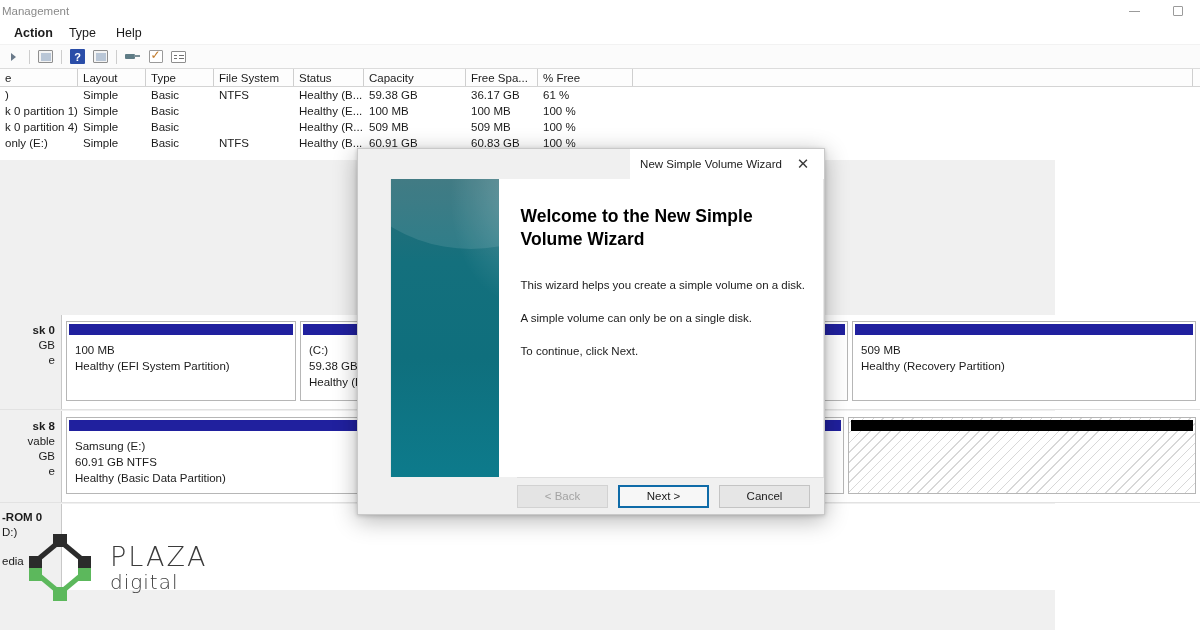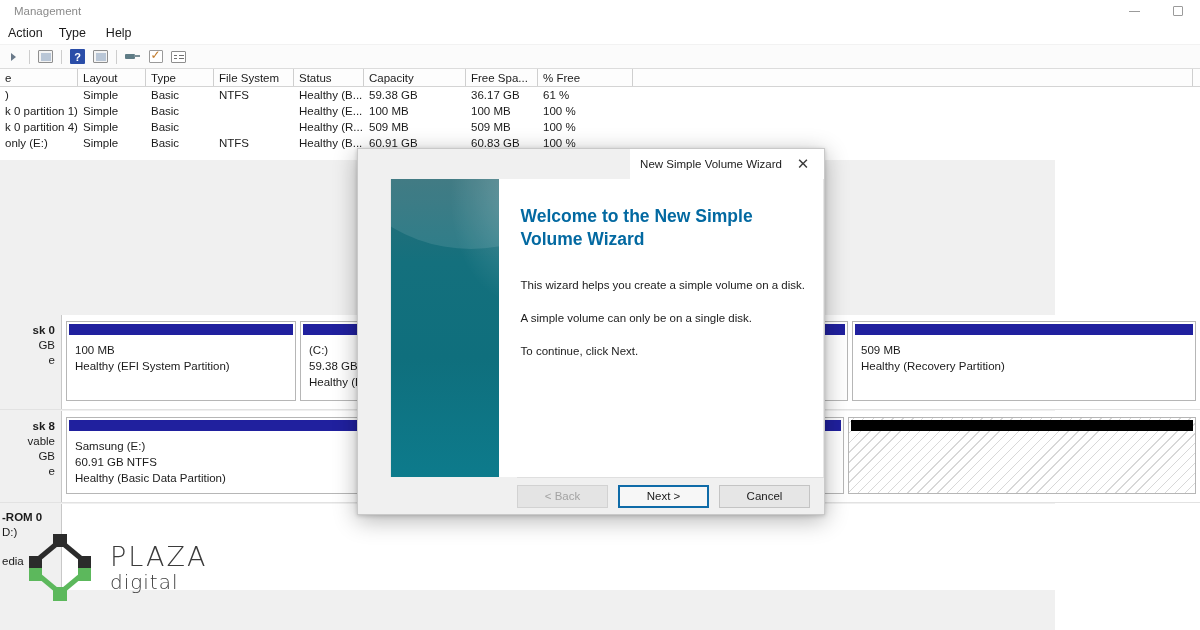--- a/index.html
+++ b/index.html
@@ -15,21 +15,21 @@
     background: #ffffff;
   }
 
   
   .titlebar {
     position: absolute; top: 0; left: 0; width: 1200px; height: 22px;
     background: #ffffff;
     display: flex; align-items: center;
   }
   .titlebar .wtitle {
-    font-size: 11.5px; color: #8a8a8a; padding-left: 14px;
+    font-size: 11.5px; color: #8a8a8a; padding-left: 2px;
     white-space: nowrap;
   }
   .wincontrols {
     position: absolute; right: 0; top: 0; height: 22px;
     display: flex; align-items: center;
   }
   .wincontrols .wbtn {
     width: 44px; height: 22px;
     display: flex; align-items: center; justify-content: center;
     color: #9a9a9a;
@@ -41,21 +41,21 @@
   .menubar {
     position: absolute; top: 22px; left: 0; width: 1200px; height: 23px;
     background: #ffffff;
     display: flex; align-items: center;
     border-bottom: 1px solid #f2f2f2;
   }
   .menubar .mi {
     font-size: 12.5px; color: #1b1b1b; padding: 0 10px;
     white-space: nowrap;
   }
-  .menubar .mi.clip { padding-left: 8px; padding-right: 6px; }
+  .menubar .mi.clip { padding-left: 14px; padding-right: 6px; font-weight: bold; }
 
   
   .toolbar {
     position: absolute; top: 45px; left: 0; width: 1200px; height: 24px;
     background: #fbfbfb;
     border-bottom: 1px solid #dcdcdc;
     display: flex; align-items: center; padding-left: 2px;
   }
   .tb-icon {
     width: 19px; height: 17px; margin: 0 2px;
@@ -256,21 +256,21 @@
   .dlg-side::before {
     content: ""; position: absolute;
     left: -60px; top: -180px; width: 280px; height: 250px;
     border-radius: 50%;
     background: rgba(255,255,255,0.10);
   }
   .dlg-main {
     flex: 1; padding: 26px 18px 0 22px; background: #ffffff;
   }
   .dlg-h1 {
-    font-size: 17.5px; font-weight: bold; color: #0369a1;
+    font-size: 17.5px; font-weight: bold; color: #000000;
     line-height: 23px; margin-bottom: 26px;
     max-width: 250px;
   }
   .dlg-p {
     font-size: 11.5px; color: #1b1b1b; line-height: 16px;
     margin-bottom: 17px;
   }
   .dlg-footer {
     height: 46px; background: #f0f0f0;
     border-top: 1px solid #dfdfdf;

